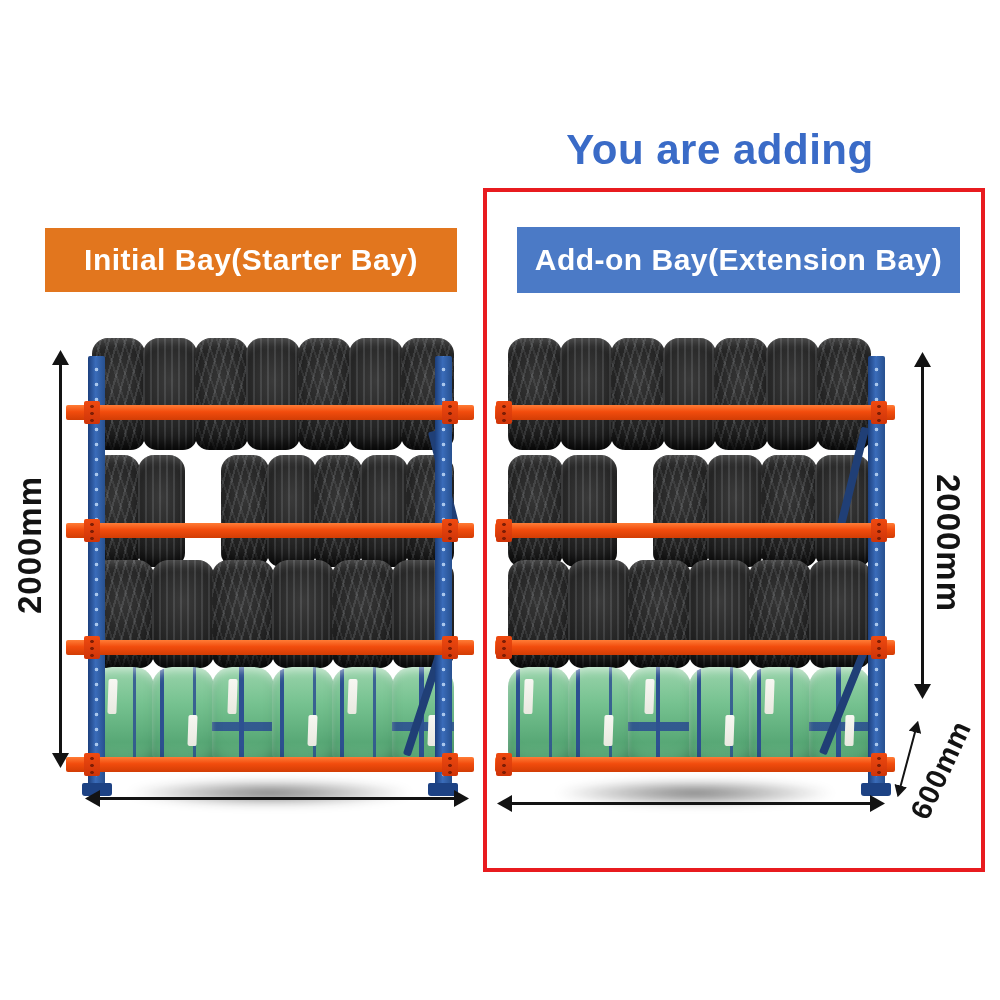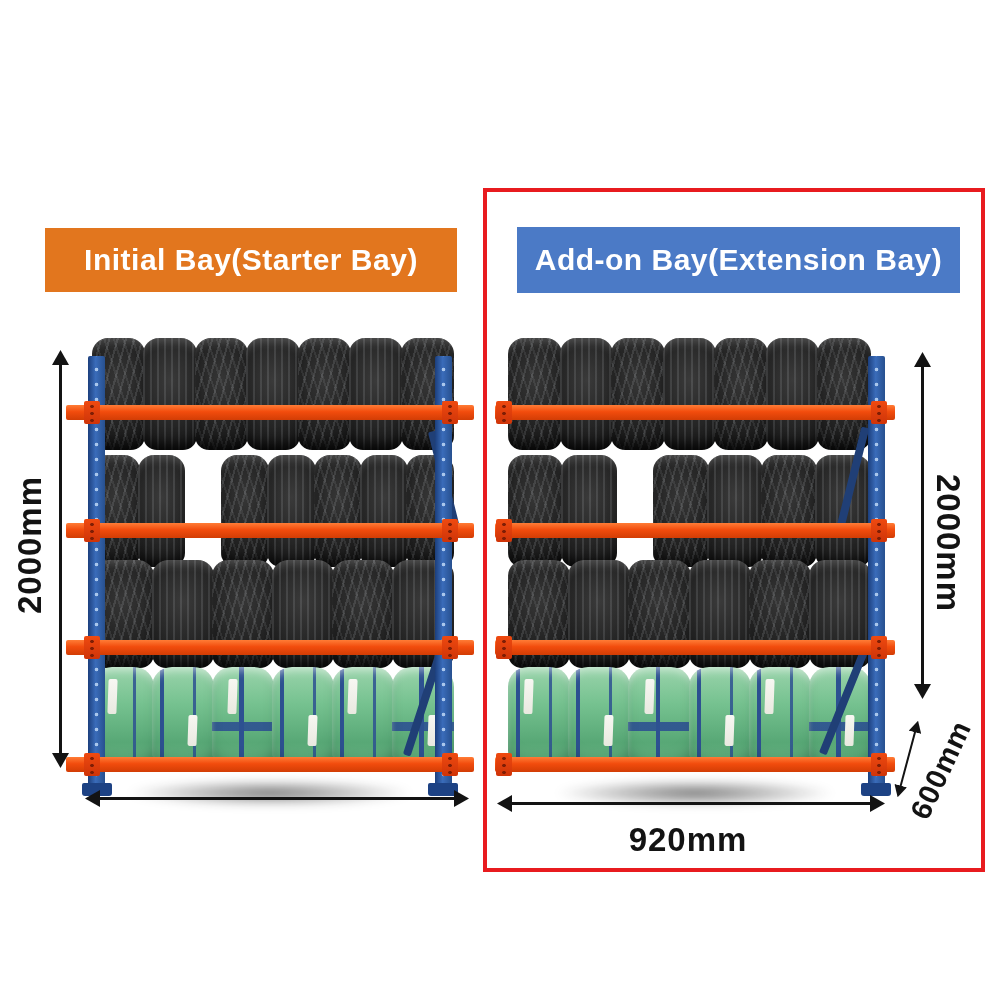--- a/index.html
+++ b/index.html
@@ -112,20 +112,21 @@
 
   .dim-label{position:absolute;transform:translate(-50%,-50%) rotate(var(--rot,0deg));
     font-size:33px;font-weight:700;color:var(--dimension-black,#131313);
     white-space:nowrap;letter-spacing:1px;z-index:5;}
 </style>
 </head>
 <body>
 
 <div class="stage">
 
+  <div class="title">You are adding</div>
 
   <div class="highlight-box"></div>
 
   <div class="banner banner-blue">
     <span>Add-on Bay(Extension Bay)</span>
   </div>
   <div class="banner banner-orange">
     <span>Initial Bay(Starter Bay)</span>
   </div>
 
@@ -272,15 +273,14 @@
     <i class="shaft"></i>
     <i class="head h-b"></i>
   </div>
   <div class="dim-label" style="left:941px;top:770px;--rot:-65deg;font-size:29px;">600mm</div>
 
   <div class="arrow h" style="left:496px;top:795px;width:390px;">
     <i class="head h-a"></i>
     <i class="shaft"></i>
     <i class="head h-b"></i>
   </div>
-  <div class="dim-label" style="left:688px;top:840px;">920mm</div>
 
 </div>
 
 </body></html>

